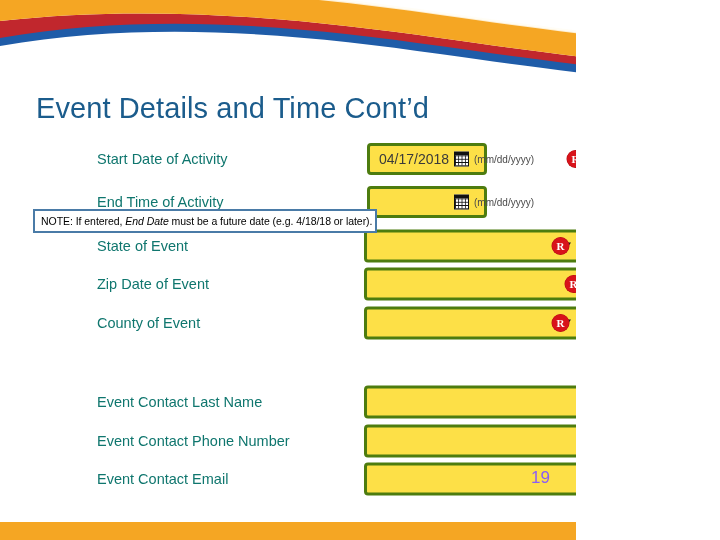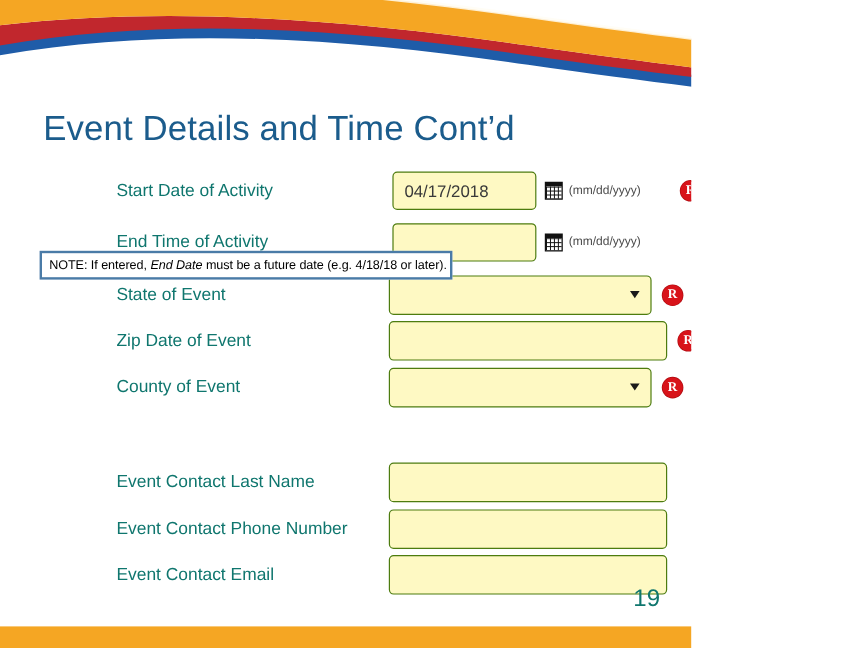--- a/index.html
+++ b/index.html
@@ -73,25 +73,26 @@
     font-size: 14.5px;
     color: #0f766e;
     font-family: "Liberation Sans", sans-serif;
     white-space: nowrap;
   }
 
   .fieldbox {
     position: absolute;
     top: 50%;
     transform: translateY(-50%);
-    background: #fef9c3;
-    border: 1px solid #4d7c0f;
+    background: #fde047;
+    border: 3px solid #4d7c0f;
     border-radius: 4px;
     box-sizing: border-box;
     height: 32px;
+    margin-left: 40px;
   }
   .fieldbox.tall { height: 33px; }
 
   .fieldtext {
     position: absolute;
     left: 9px;
     top: 50%;
     transform: translateY(-50%);
     font-size: 14px;
     color: #3a3a3a;
@@ -177,23 +178,23 @@
     font-family: "Liberation Sans", sans-serif;
     white-space: nowrap;
     letter-spacing: -0.05px;
   }
   #note .ntext i { font-style: italic; }
 
   
   #pagenum {
     position: absolute;
     right: 26px;
-    top: 488px;
-    font-size: 20px;
-    color: #0f766e;
+    top: 468px;
+    font-size: 17px;
+    color: #8b5cf6;
     font-family: "Liberation Sans", sans-serif;
   }
 
   
   #footerbar {
     position: absolute;
     left: 0;
     bottom: 0;
     width: 720px;
     height: 18px;

